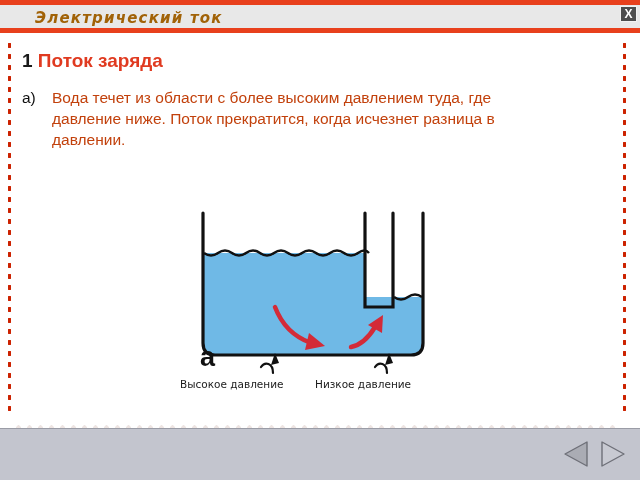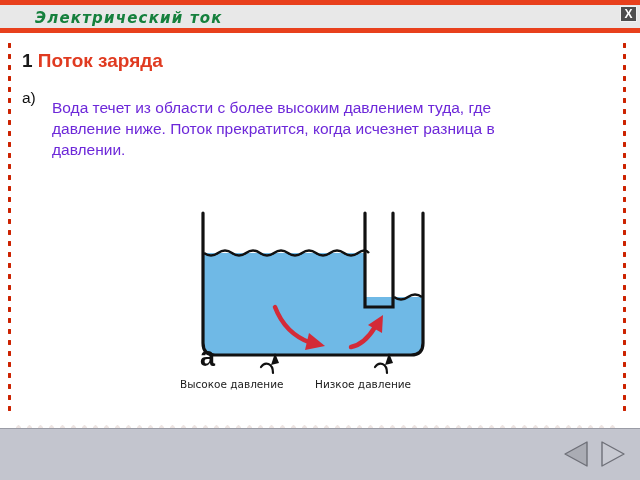--- a/index.html
+++ b/index.html
@@ -29,21 +29,21 @@
   }
   #title-text {
     position: absolute;
     left: 35px;
     top: 4px;
     font-family: "DejaVu Sans", sans-serif;
     font-size: 15px;
     font-weight: bold;
     font-style: italic;
     letter-spacing: 1.2px;
-    color: #15803d;
+    color: #a16207;
     white-space: nowrap;
   }
   #close-button {
     position: absolute;
     right: 3px;
     top: 1px;
     width: 17px;
     height: 16px;
     background: #4d4d4d;
     border: 1px solid #f2f2f2;
@@ -100,24 +100,23 @@
   }
   #bullet-marker {
     font-size: 15.5px;
     color: #111111;
     width: 30px;
     flex: 0 0 30px;
     line-height: 21px;
   }
   #bullet-text {
     font-size: 15.5px;
-    color: #6d28d9;
+    color: #c2410c;
     line-height: 21px;
     width: 500px;
-    margin-top: 10px;
   }
 
   
   #diagram {
     position: absolute;
     left: 165px;
     top: 155px;
     width: 320px;
     height: 215px;
   }

